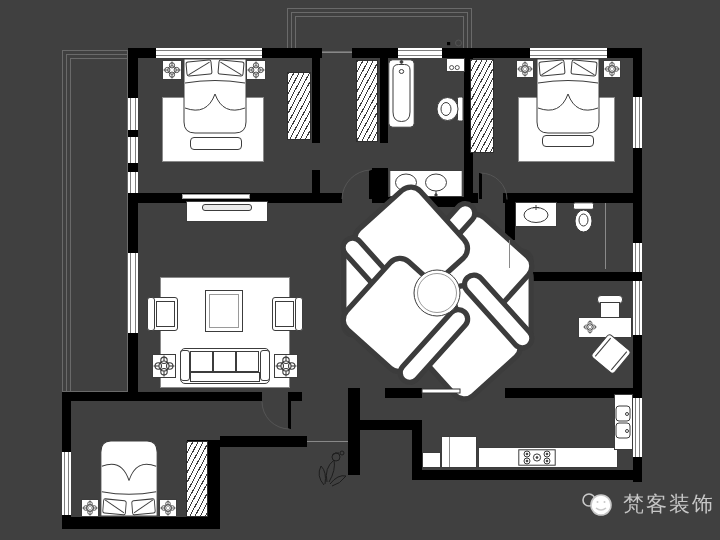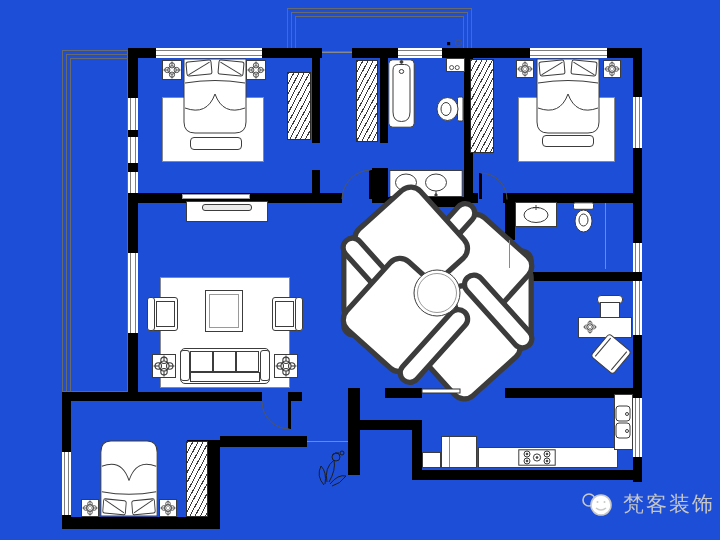--- a/index.html
+++ b/index.html
@@ -1,17 +1,17 @@
 <!DOCTYPE html>
 <html><head>
 <meta charset="utf-8">
 <style>
   html,body{margin:0;padding:0;background:#fff;}
   body{width:720px;height:540px;font-family:"DejaVu Sans","Liberation Sans",sans-serif;}
-  #plan{position:relative;width:720px;height:540px;background:#1d4ed8;overflow:hidden;}
+  #plan{position:relative;width:720px;height:540px;background:#404040;overflow:hidden;}
   .w{position:absolute;background:#000;}
   .b{position:absolute;border:1px solid #3c3c3c;background:#fff;box-sizing:border-box;}
   .ln{position:absolute;background:#8a8a8a;}
   .winh{position:absolute;background:#fff;}
   .winh::before,.winh::after{content:"";position:absolute;left:0;right:0;height:1px;background:#7f7f7f;}
   .winh::before{top:2px}.winh::after{bottom:2px}
   .winv{position:absolute;background:#fff;}
   .winv::before,.winv::after{content:"";position:absolute;top:0;bottom:0;width:1px;background:#7f7f7f;}
   .winv::before{left:2px}.winv::after{right:2px}
   .hatch{position:absolute;border:1px solid #2e2e2e;box-sizing:border-box;

